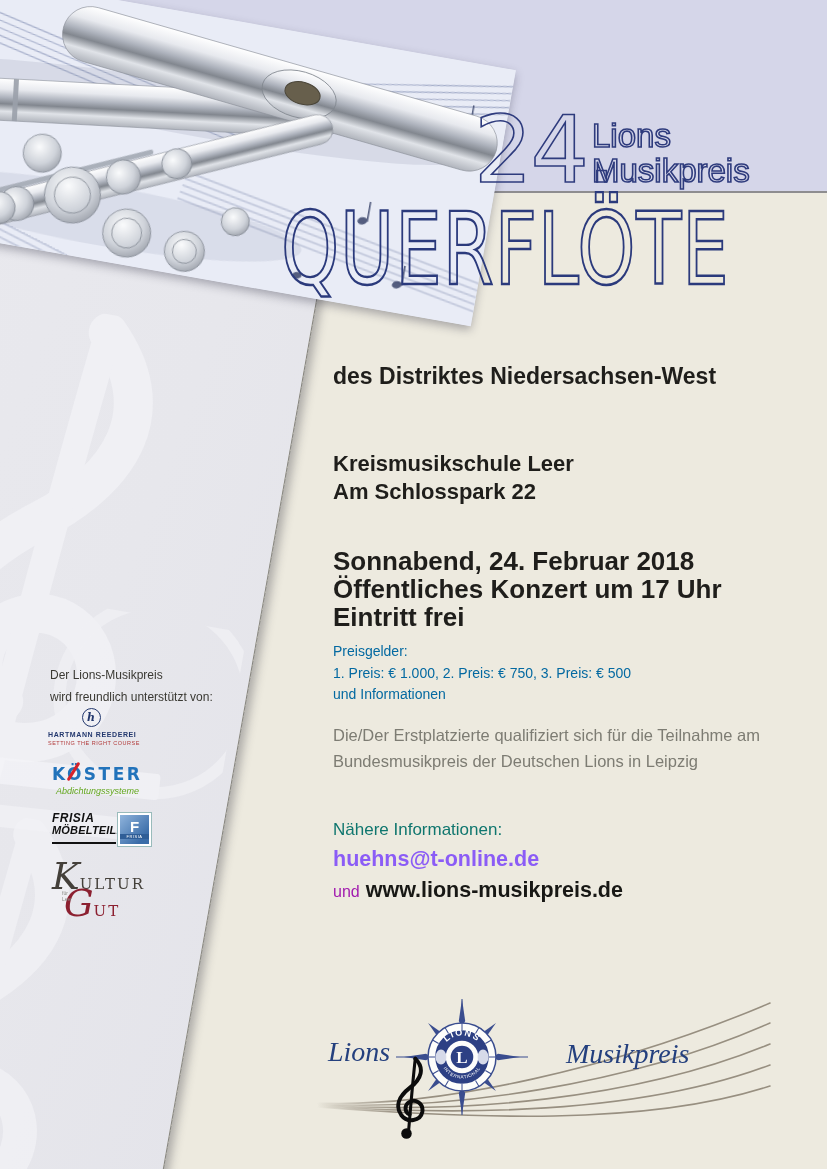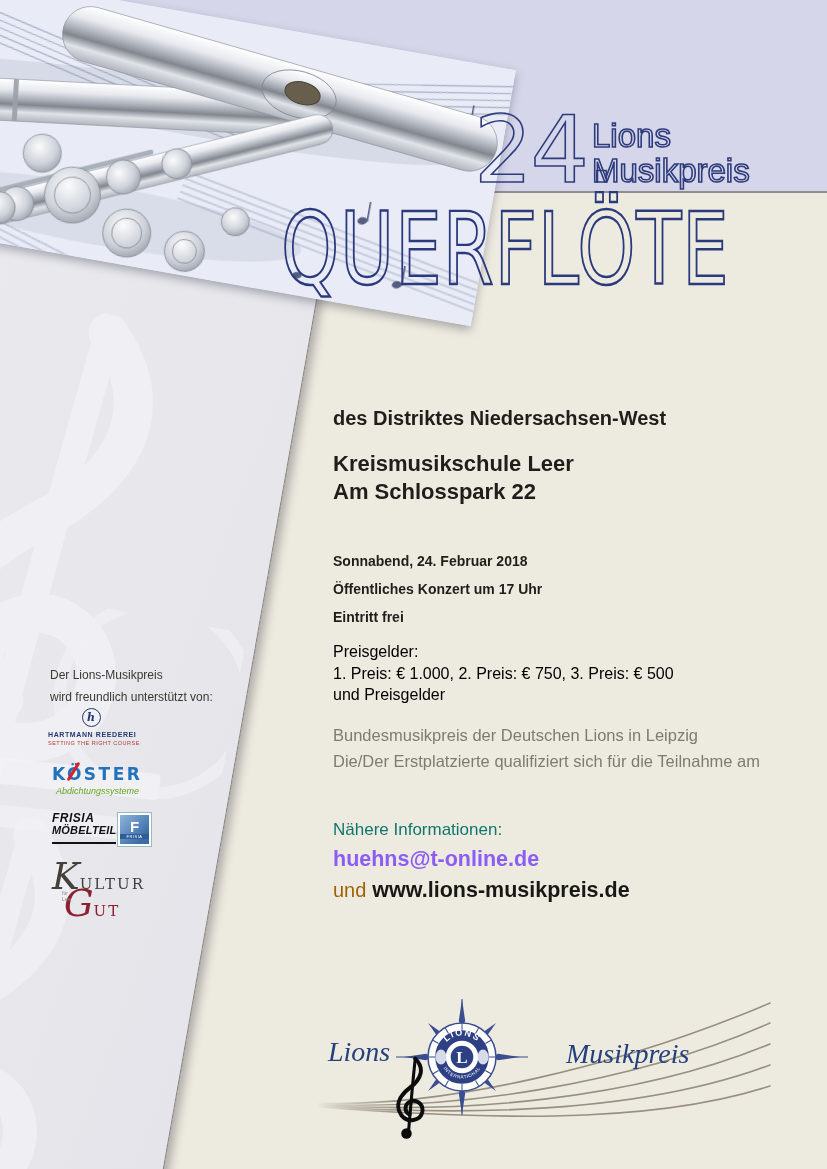--- a/index.html
+++ b/index.html
@@ -43,29 +43,29 @@
     color:#2b3a7c;transform:scaleX(.74);transform-origin:left top;
     white-space:nowrap;z-index:5;font-family:"DejaVu Sans",sans-serif;letter-spacing:1px;
   }
   @supports (-webkit-text-stroke: 2px #2b3a7c){
     .querflote{-webkit-text-stroke:2.4px #2b3a7c;-webkit-text-fill-color:rgba(237,234,223,0);}
     .t-num,.t-lions,.t-musik{-webkit-text-stroke:1.6px #2e3b7d;-webkit-text-fill-color:rgba(213,214,233,0);}
   }
 
   
   .rc{position:absolute;left:333px;z-index:6;color:#1f1e1b;}
-  .subtitle{top:408px;font-size:20px;font-weight:bold;line-height:1;}
+  .subtitle{top:365px;font-size:23px;font-weight:bold;line-height:1;}
   .venue{top:450px;font-size:22px;font-weight:bold;line-height:27.5px;}
-  .event{top:547px;font-size:14px;font-weight:bold;line-height:28px;}
-  .prizes{top:641px;font-size:16px;line-height:21.5px;color:#000000;}
+  .event{top:547px;font-size:26px;font-weight:bold;line-height:28px;}
+  .prizes{top:641px;font-size:14px;line-height:21.5px;color:#0369a1;}
   .qual{top:723px;font-size:16.5px;line-height:25.5px;color:#7d7c73;}
   .info-label{top:820px;font-size:17px;color:#0f766e;}
   .email{top:847px;font-size:21.5px;font-weight:bold;color:#8b5cf6;}
   .webline{top:878px;font-size:21.5px;font-weight:bold;color:#181815;}
-  .webline .und{font-size:20px;font-weight:normal;color:#a16207;}
+  .webline .und{font-size:16px;font-weight:normal;color:#a21caf;}
 
   
   .sp{position:absolute;z-index:6;}
   .sp-intro{left:50px;top:664px;font-size:12px;line-height:22px;color:#3a3933;}
   .hartmann{left:48px;top:708px;width:86px;text-align:center;}
   .hart-circle{
     width:17px;height:17px;border:1.5px solid #23386e;border-radius:50%;
     margin:0 auto 4px auto;display:flex;align-items:center;justify-content:center;
     font-family:"DejaVu Serif",serif;font-style:italic;font-weight:bold;
     font-size:11px;color:#23386e;line-height:1;
@@ -251,25 +251,25 @@
     <div>Am Schlosspark 22</div>
   </div>
   <div class="rc event">
     <div>Sonnabend, 24. Februar 2018</div>
     <div>Öffentliches Konzert um 17 Uhr</div>
     <div>Eintritt frei</div>
   </div>
   <div class="rc prizes">
     <div>Preisgelder:</div>
     <div>1. Preis: € 1.000, 2. Preis: € 750, 3. Preis: € 500</div>
-    <div>und Preisgelder</div>
+    <div>und Informationen</div>
   </div>
   <div class="rc qual">
+    <div>Die/Der Erstplatzierte qualifiziert sich für die Teilnahme am</div>
     <div>Bundesmusikpreis der Deutschen Lions in Leipzig</div>
-    <div>Die/Der Erstplatzierte qualifiziert sich für die Teilnahme am</div>
   </div>
   <div class="rc info-label">Nähere Informationen:</div>
   <div class="rc email">huehns@t-online.de</div>
   <div class="rc webline">
     <span class="und">und</span>
     <span>www.lions-musikpreis.de</span>
   </div>
 
   <div class="sp sp-intro">
     <div>Der Lions-Musikpreis</div>

